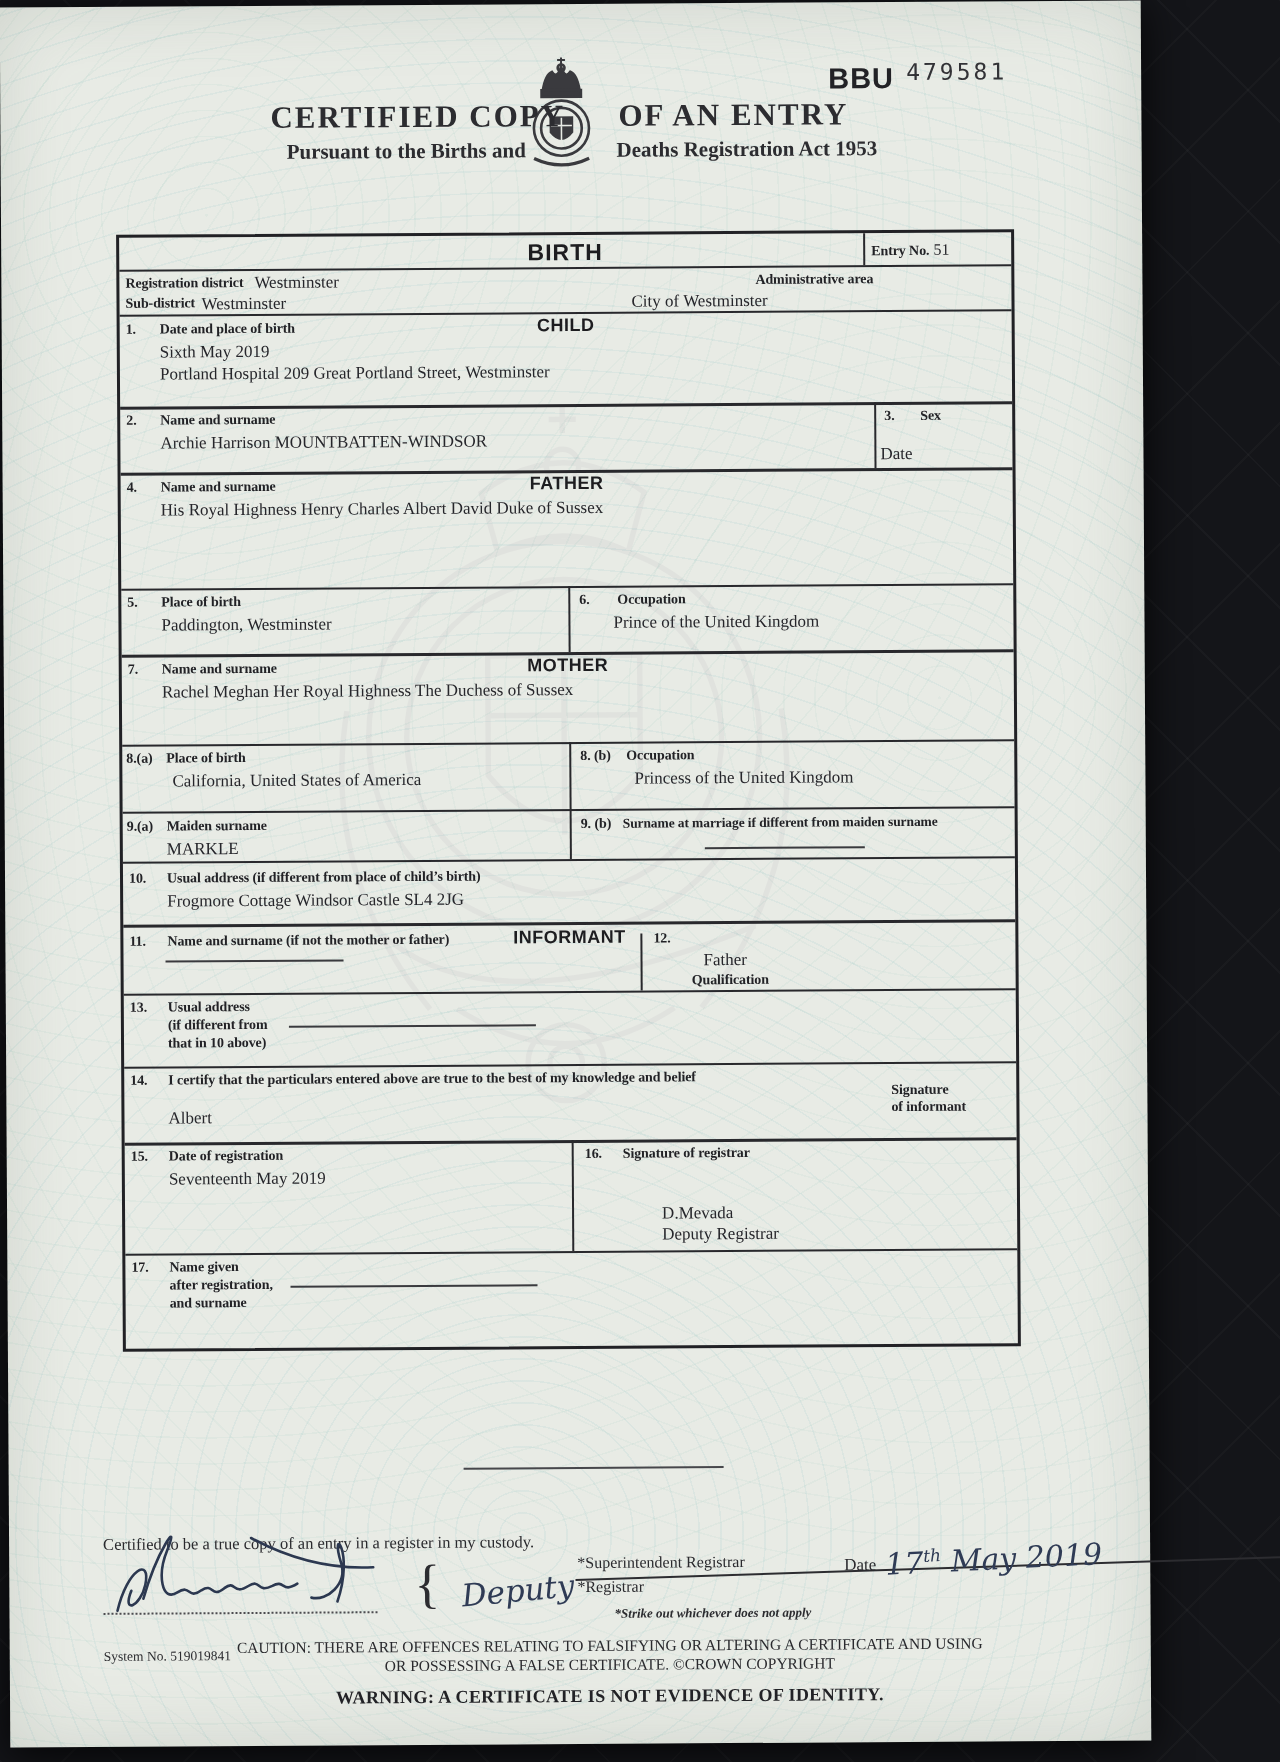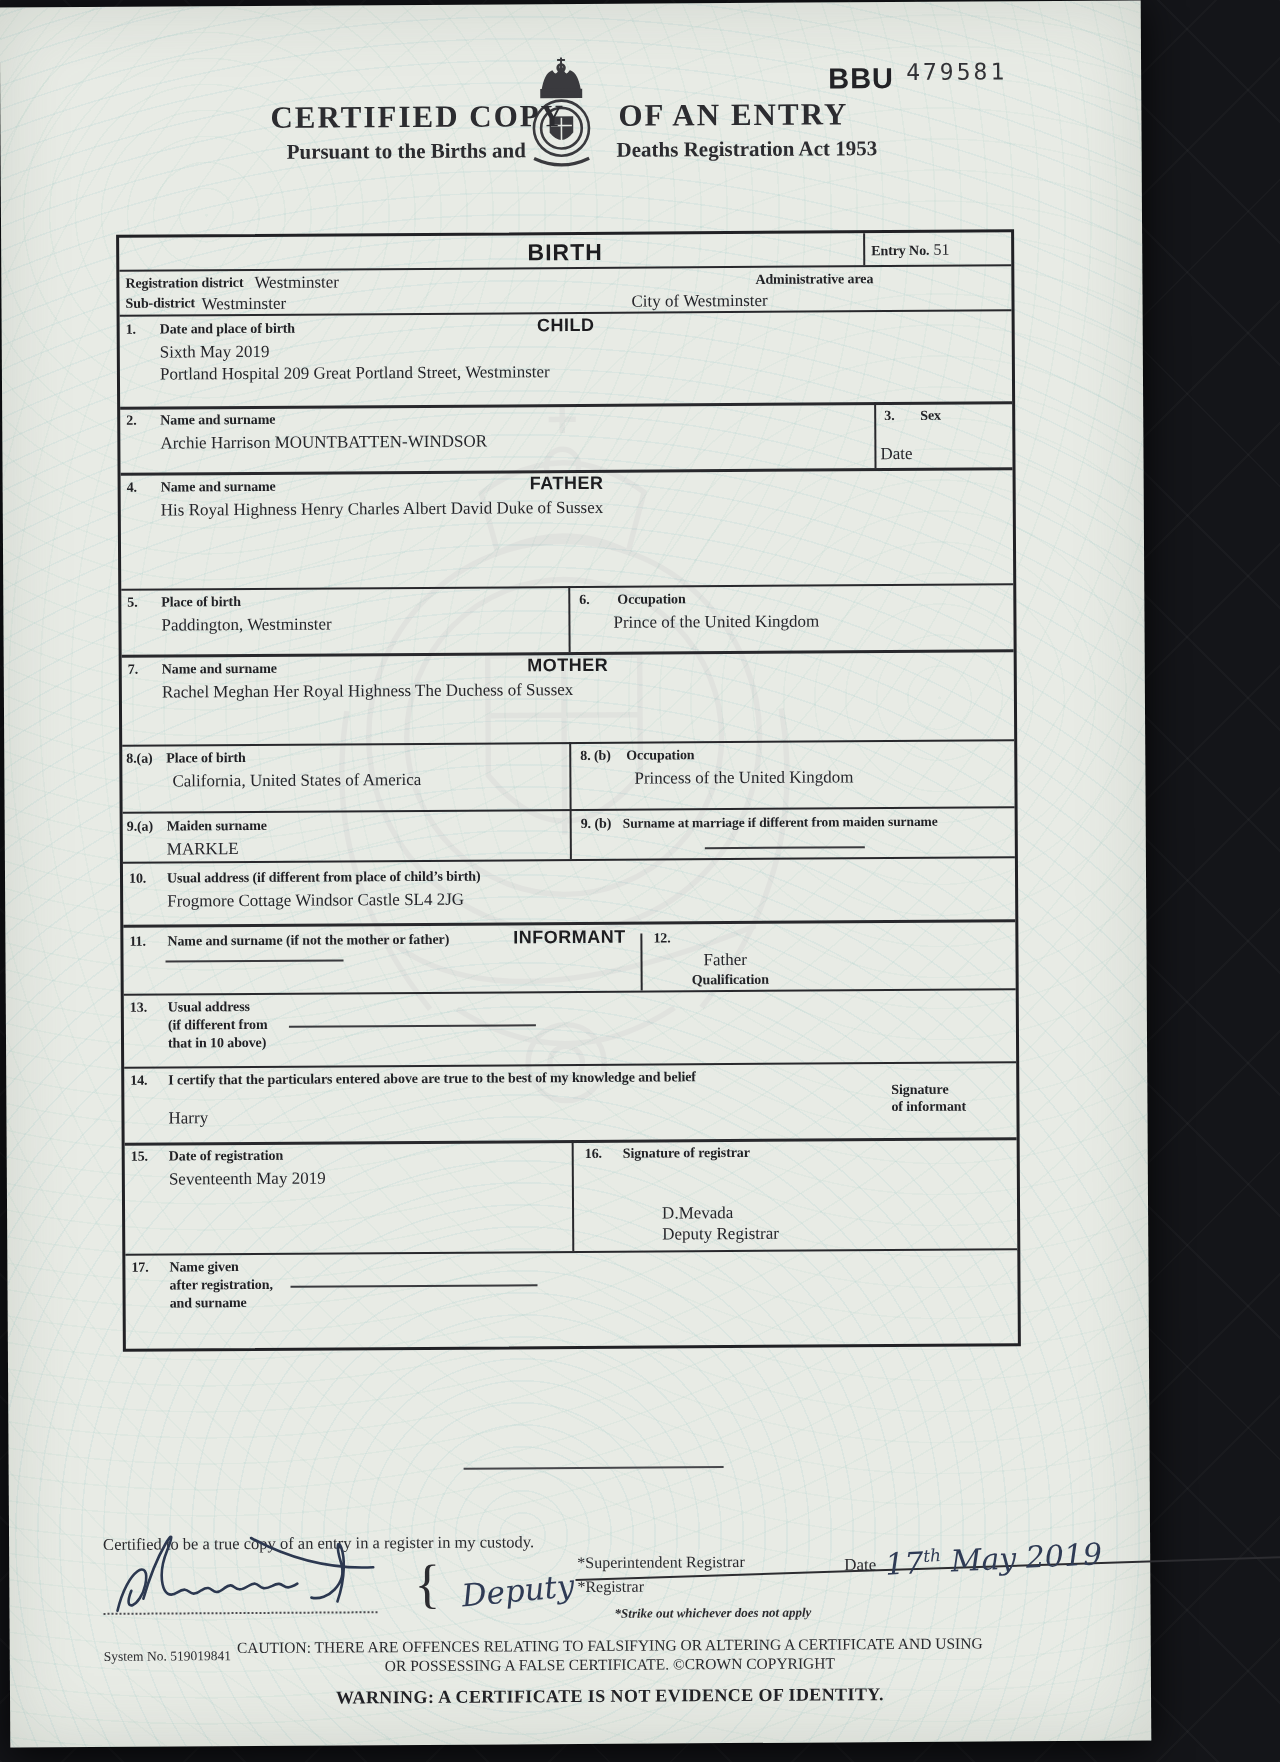--- a/index.html
+++ b/index.html
@@ -176,21 +176,21 @@
     <span class="abs lbl" style="left:6px;top:762px;">13.</span>
     <span class="abs lbl" style="left:44px;top:762px;">Usual address</span>
     <span class="abs lbl" style="left:44px;top:780px;">(if different from</span>
     <span class="abs lbl" style="left:44px;top:798px;">that in 10 above)</span>
     <div class="blank" style="left:165px;top:789px;width:247px;"></div>
 
     <span class="abs lbl" style="left:6px;top:835px;">14.</span>
     <span class="abs lbl" style="left:44px;top:835px;">I certify that the particulars entered above are true to the best of my knowledge and belief</span>
     <span class="abs lbl" style="left:767px;top:849px;">Signature</span>
     <span class="abs lbl" style="left:767px;top:866px;">of informant</span>
-    <span class="abs val" style="left:44px;top:871px;">Harry</span>
+    <span class="abs val" style="left:44px;top:871px;">Albert</span>
 
     <span class="abs lbl" style="left:6px;top:911px;">15.</span>
     <span class="abs lbl" style="left:44px;top:911px;">Date of registration</span>
     <span class="abs val" style="left:44px;top:932px;">Seventeenth May 2019</span>
     <span class="abs lbl" style="left:460px;top:911px;">16.</span>
     <span class="abs lbl" style="left:498px;top:911px;">Signature of registrar</span>
     <span class="abs val" style="left:537px;top:969px;">D.Mevada</span>
     <span class="abs val" style="left:537px;top:990px;">Deputy Registrar</span>
 
     <span class="abs lbl" style="left:6px;top:1022px;">17.</span>

